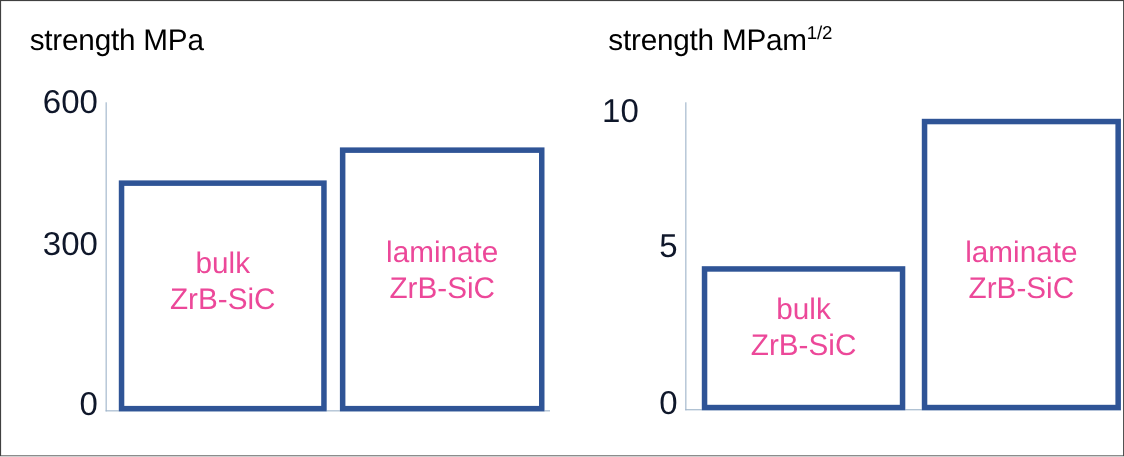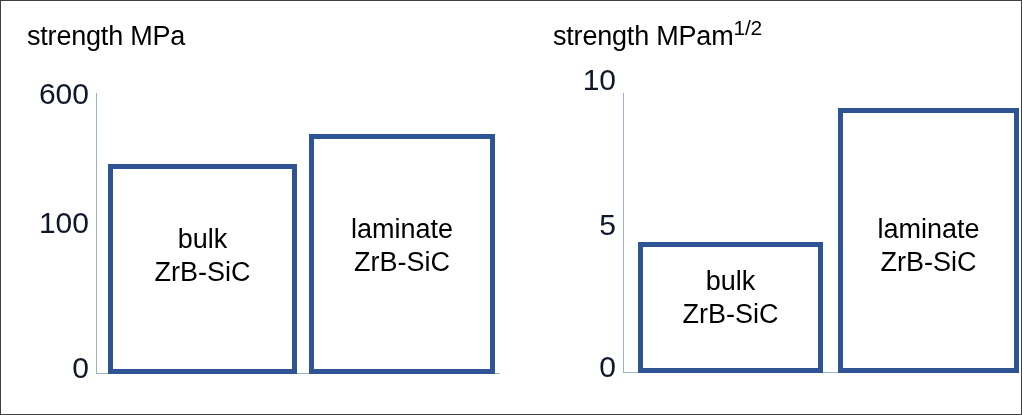--- a/index.html
+++ b/index.html
@@ -33,21 +33,21 @@
 
   .chart-title {
     position: absolute;
     font-size: 27px;
     color: #000000;
     line-height: 1;
     white-space: nowrap;
     letter-spacing: -0.2px;
   }
   .chart-title .sup {
-    font-size: 21px;
+    font-size: 17px;
     vertical-align: super;
     line-height: 0;
   }
   .axis-line {
     position: absolute;
     width: 1px;
     background: #9DB3C9;
   }
   .baseline {
     position: absolute;
@@ -69,42 +69,42 @@
     box-sizing: border-box;
     border: 5px solid #2F5496;
     background: #ffffff;
   }
   .bar-label {
     position: absolute;
     left: 0;
     right: 0;
     text-align: center;
     font-size: 27px;
-    color: #000000;
+    color: #ec4899;
     line-height: 1.22;
     white-space: nowrap;
   }
   .bar-label .ln { display: block; }
 </style>
 </head>
 <body>
 
 <div id="slide">
 
   <div class="panel left">
 
     <div class="chart-title" style="left:26px; top:22px;">
       <span>strength MPa</span>
     </div>
 
     <div class="axis-line" style="left:95px; top:92px; height:281px;"></div>
     <div class="baseline" style="left:95px; top:372px; width:404px;"></div>
 
     <div class="tick-label" style="left:0px; top:78px; width:88px;">600</div>
-    <div class="tick-label" style="left:0px; top:207px; width:88px;">100</div>
+    <div class="tick-label" style="left:0px; top:207px; width:88px;">300</div>
     <div class="tick-label" style="left:0px; top:352px; width:88px;">0</div>
 
     <div class="bar" style="left:107px; top:163px; width:189px; height:210px;"></div>
     <div class="bar-label" style="left:107px; top:222px; width:189px;">
       <span class="ln">bulk</span>
       <span class="ln">ZrB-SiC</span>
     </div>
 
     <div class="bar" style="left:308px; top:133px; width:186px; height:240px;"></div>
     <div class="bar-label" style="left:308px; top:212px; width:186px;">
@@ -115,21 +115,21 @@
 
   <div class="panel right">
 
     <div class="chart-title" style="left:41px; top:22px;">
       <span>strength MPam</span><span class="sup">1/2</span>
     </div>
 
     <div class="axis-line" style="left:111px; top:92px; height:280px;"></div>
     <div class="baseline" style="left:111px; top:371px; width:396px;"></div>
 
-    <div class="tick-label" style="left:0px; top:64px; width:104px;">10</div>
+    <div class="tick-label" style="left:0px; top:86px; width:104px;text-align:center;">10</div>
     <div class="tick-label" style="left:0px; top:209px; width:104px;">5</div>
     <div class="tick-label" style="left:0px; top:351px; width:104px;">0</div>
 
     <div class="bar" style="left:126px; top:241px; width:185px; height:131px;"></div>
     <div class="bar-label" style="left:126px; top:264px; width:185px;">
       <span class="ln">bulk</span>
       <span class="ln">ZrB-SiC</span>
     </div>
 
     <div class="bar" style="left:326px; top:107px; width:181px; height:265px;"></div>

